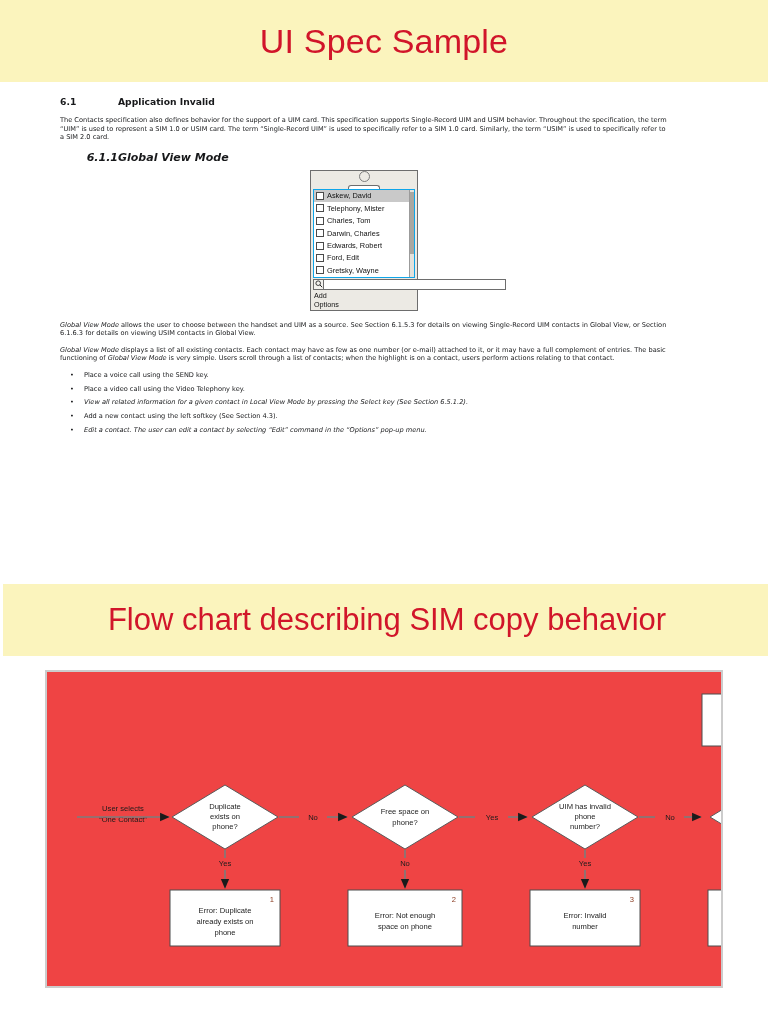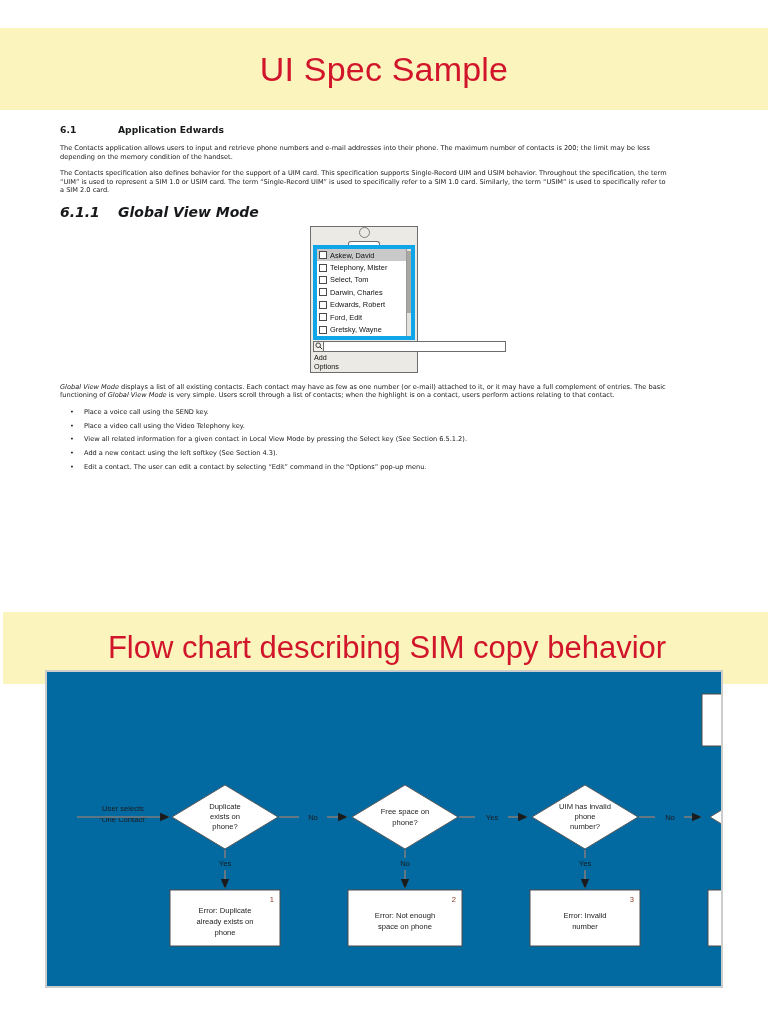--- a/index.html
+++ b/index.html
@@ -6,21 +6,20 @@
   body{
     width:768px;height:1024px;background:#ffffff;
     font-family:"DejaVu Sans", sans-serif;
     -webkit-font-smoothing:antialiased;
     position:relative;overflow:hidden;
   }
   
   .banner{
     width:768px;background:#fbf4bd;display:flex;align-items:center;justify-content:center;
     box-sizing:border-box;
-    margin-top:28px;
   }
   #banner-top{height:82px;}
   #banner-top .banner-text{
     font-family:"Liberation Sans", sans-serif;
     font-size:34px;color:#d1152a;font-weight:400;letter-spacing:.2px;
   }
   #banner-mid{height:72px;}
   #banner-mid .banner-text{
     font-family:"Liberation Sans", sans-serif;
     font-size:31px;color:#d1152a;font-weight:400;letter-spacing:0px;white-space:nowrap;
@@ -30,38 +29,38 @@
   .doc{
     padding:10px 60px 0 60px;box-sizing:border-box;width:728px;
     color:#17181a;
   }
   .h2{
     font-family:"DejaVu Sans", sans-serif;font-weight:bold;font-size:9.2px;
     margin:4px 0 9px 0;display:flex;
   }
   .h2 .num{width:58px;display:inline-block;}
   .h3{
-    font-family:"DejaVu Sans", sans-serif;font-weight:bold;font-style:italic;font-size:14px;
-    margin:9px 0 6px 0;display:flex;
+    font-family:"DejaVu Sans", sans-serif;font-weight:bold;font-style:italic;font-size:11px;
+    margin:9px 0 6px 0;display:flex;text-align:right;
   }
   .h3 .num{width:58px;display:inline-block;}
   p.para{
     font-size:6.6px;line-height:8.6px;margin:0 0 8px 0;text-align:left;
     font-family:"DejaVu Sans", sans-serif;
   }
   p.para em{font-style:italic;}
   ul.bullets{margin:2px 0 0 0;padding:0;list-style:none;}
   ul.bullets li{
     font-size:6.6px;line-height:8.8px;margin:0 0 5px 0;position:relative;
     padding-left:24px;font-family:"DejaVu Sans", sans-serif;
   }
   ul.bullets li .dot{position:absolute;left:10px;top:0px;font-size:6.6px;}
   ul.bullets li.wrap{padding-left:0;}
   ul.bullets li.wrap .dot{left:10px;}
-  ul.bullets li.wrap .txt{display:block;padding-left:24px;text-indent:0;}
+  ul.bullets li.wrap .txt{display:block;padding-left:24px;text-indent:0;font-style:italic;}
 
   
   .mock-wrap{display:flex;justify-content:center;margin:6px 0 10px 0;}
   .mock{
     width:108px;border:1px solid #6d6d6d;background:#eceae4;
     box-sizing:border-box;font-family:"Liberation Sans", sans-serif;
     position:relative;
   }
   .mock-titlebar{
     height:18px;display:flex;align-items:center;padding:0 15px;box-sizing:border-box;
@@ -75,21 +74,21 @@
   .mock-tab{
     flex:1 1 auto;margin:0 2px;background:#ffffff;border:1px solid #6d6d6d;border-bottom:none;
     border-top-left-radius:3px;border-top-right-radius:3px;
     text-align:center;font-size:7.4px;color:#111;height:15px;line-height:15px;
     box-sizing:border-box;
   }
   .tri-outline{
     width:11px;height:9px;margin-bottom:3px;flex:0 0 auto;
   }
   .mock-list{
-    background:#ffffff;border:4px solid #0ea5e9;margin:0 2px;position:relative;
+    background:#ffffff;border:1px solid #0ea5e9;margin:0 2px;position:relative;
     box-sizing:border-box;
   }
   .mock-row{
     display:flex;align-items:center;height:12.4px;padding-left:2px;font-size:7.4px;color:#111;
     box-sizing:border-box;
   }
   .mock-row.selected{background:#c9c9c9;}
   .mock-cb{
     width:6px;height:6px;border:1px solid #4a4a4a;background:#fff;margin-right:3px;flex:0 0 auto;
   }
@@ -108,45 +107,44 @@
     flex:1 1 auto;height:11px;border:1px solid #6d6d6d;border-left:none;background:#ffffff;
     box-sizing:border-box;
   }
   .mock-soft{
     display:flex;justify-content:space-between;padding:1px 3px 1px 3px;font-size:7.2px;color:#111;flex-direction:column;
   }
 
   
   #flow-frame{
     position:absolute;left:45px;top:670px;width:678px;height:318px;
-    border:2px solid #cccccc;background:#0369a1;box-sizing:border-box;
+    border:2px solid #cccccc;background:#ef4444;box-sizing:border-box;
   }
   #flow-svg{position:absolute;left:0;top:0;}
   .fc-txt{font-family:"Liberation Sans", sans-serif;font-size:7.6px;fill:#1b1b1b;}
   .fc-lbl{font-family:"Liberation Sans", sans-serif;font-size:7.6px;fill:#1b1b1b;}
   .fc-num{font-family:"Liberation Sans", sans-serif;font-size:7.6px;fill:#8a3b20;}
   .fc-box{fill:#ffffff;stroke:#4d4d4d;stroke-width:1;}
   .fc-dia{fill:#ffffff;stroke:#5a5a5a;stroke-width:1;}
   .fc-line{stroke:#7c7c7c;stroke-width:1.6;fill:none;}
 </style>
 </head>
 <body>
 
 <div class="banner" id="banner-top">
   <div class="banner-text">UI Spec Sample</div>
 </div>
 
 <div class="doc">
 
   <div class="h2">
     <span class="num">6.1</span>
-    <span>Application Edwards</span>
+    <span>Application Invalid</span>
   </div>
 
-  <p class="para">The Contacts application allows users to input and retrieve phone numbers and e-mail addresses into their phone. The maximum number of contacts is 200; the limit may be less depending on the memory condition of the handset.</p>
   <p class="para">The Contacts specification also defines behavior for the support of a UIM card. This specification supports Single-Record UIM and USIM behavior. Throughout the specification, the term “UIM” is used to represent a SIM 1.0 or USIM card. The term “Single-Record UIM” is used to specifically refer to a SIM 1.0 card. Similarly, the term “USIM” is used to specifically refer to a SIM 2.0 card.</p>
 
   <div class="h3">
     <span class="num">6.1.1</span>
     <span>Global View Mode</span>
   </div>
 
   <div class="mock-wrap">
     <div class="mock">
 
@@ -162,21 +160,21 @@
         <div class="mock-row selected">
           <span class="mock-cb"></span>
           <span>Askew, David</span>
         </div>
         <div class="mock-row">
           <span class="mock-cb"></span>
           <span>Telephony, Mister</span>
         </div>
         <div class="mock-row">
           <span class="mock-cb"></span>
-          <span>Select, Tom</span>
+          <span>Charles, Tom</span>
         </div>
         <div class="mock-row">
           <span class="mock-cb"></span>
           <span>Darwin, Charles</span>
         </div>
         <div class="mock-row">
           <span class="mock-cb"></span>
           <span>Edwards, Robert</span>
         </div>
         <div class="mock-row">
@@ -203,20 +201,21 @@
       </div>
 
       <div class="mock-soft">
         <span>Add</span>
         <span>Options</span>
       </div>
 
     </div>
   </div>
 
+  <p class="para"><em>Global View Mode</em> allows the user to choose between the handset and UIM as a source. See Section 6.1.5.3 for details on viewing Single-Record UIM contacts in Global View, or Section 6.1.6.3 for details on viewing USIM contacts in Global View.</p>
   <p class="para"><em>Global View Mode</em> displays a list of all existing contacts. Each contact may have as few as one number (or e-mail) attached to it, or it may have a full complement of entries. The basic functioning of <em>Global View Mode</em> is very simple. Users scroll through a list of contacts; when the highlight is on a contact, users perform actions relating to that contact.</p>
 
   <ul class="bullets">
     <li><span class="dot">•</span><span>Place a voice call using the SEND key.</span></li>
     <li><span class="dot">•</span><span>Place a video call using the Video Telephony key.</span></li>
     <li class="wrap">
         <span class="dot">•</span>
         <span class="txt">View all related information for a given contact in Local View Mode by pressing the Select key (See Section 6.5.1.2).</span>
       </li>
     <li><span class="dot">•</span><span>Add a new contact using the left softkey (See Section 4.3).</span></li>

